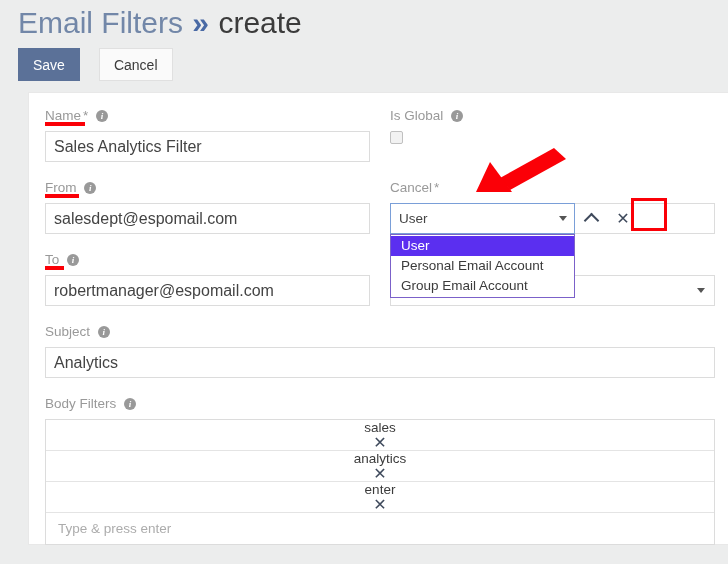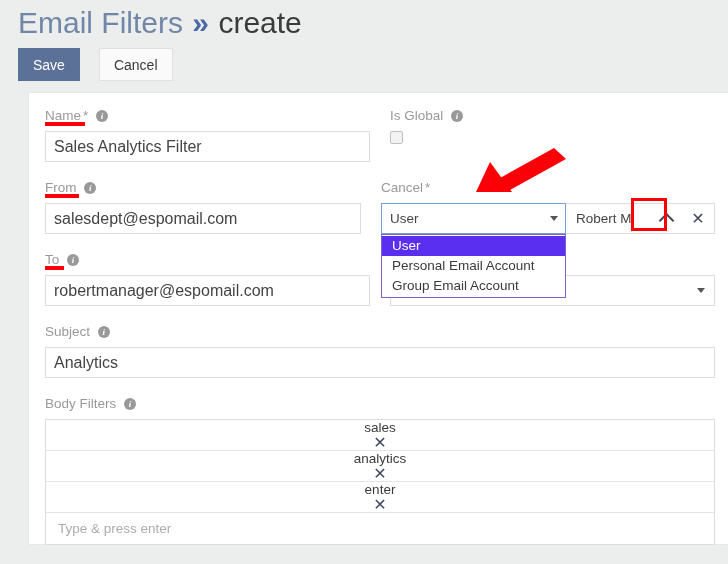--- a/index.html
+++ b/index.html
@@ -426,21 +426,20 @@
               <span class="select-caret"></span>
             </div>
             <div class="select-dropdown">
               <div class="select-option selected">User</div>
               <div class="select-option">Personal Email Account</div>
               <div class="select-option">Group Email Account</div>
             </div>
           </div>
 
           <div class="link-field-wrap">
-            <input class="link-field-input" type="text" value="Robert M" style="">
             <div class="icon-btn">
               <span class="chevron-up-glyph"></span>
             </div>
             <div class="icon-btn">
               <span class="x-glyph">✕</span>
             </div>
           </div>
         </div>
       </div>
     </div>

